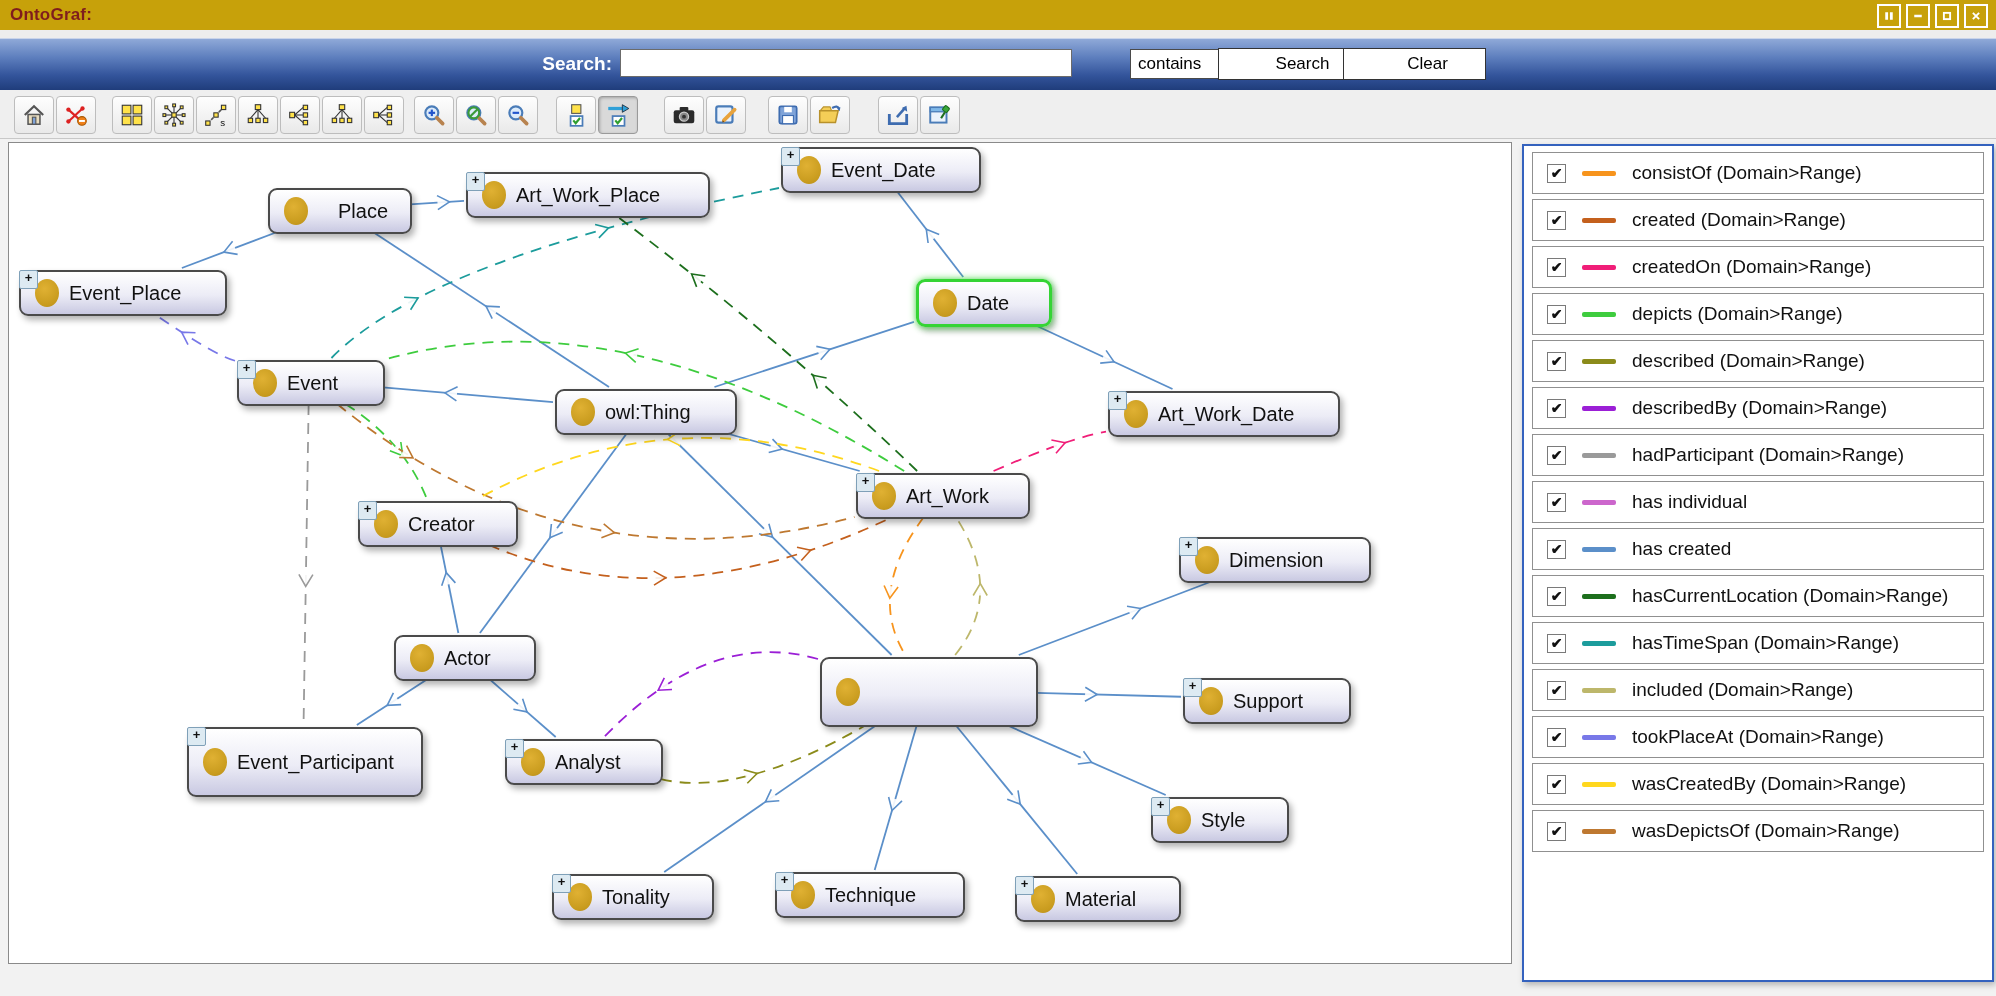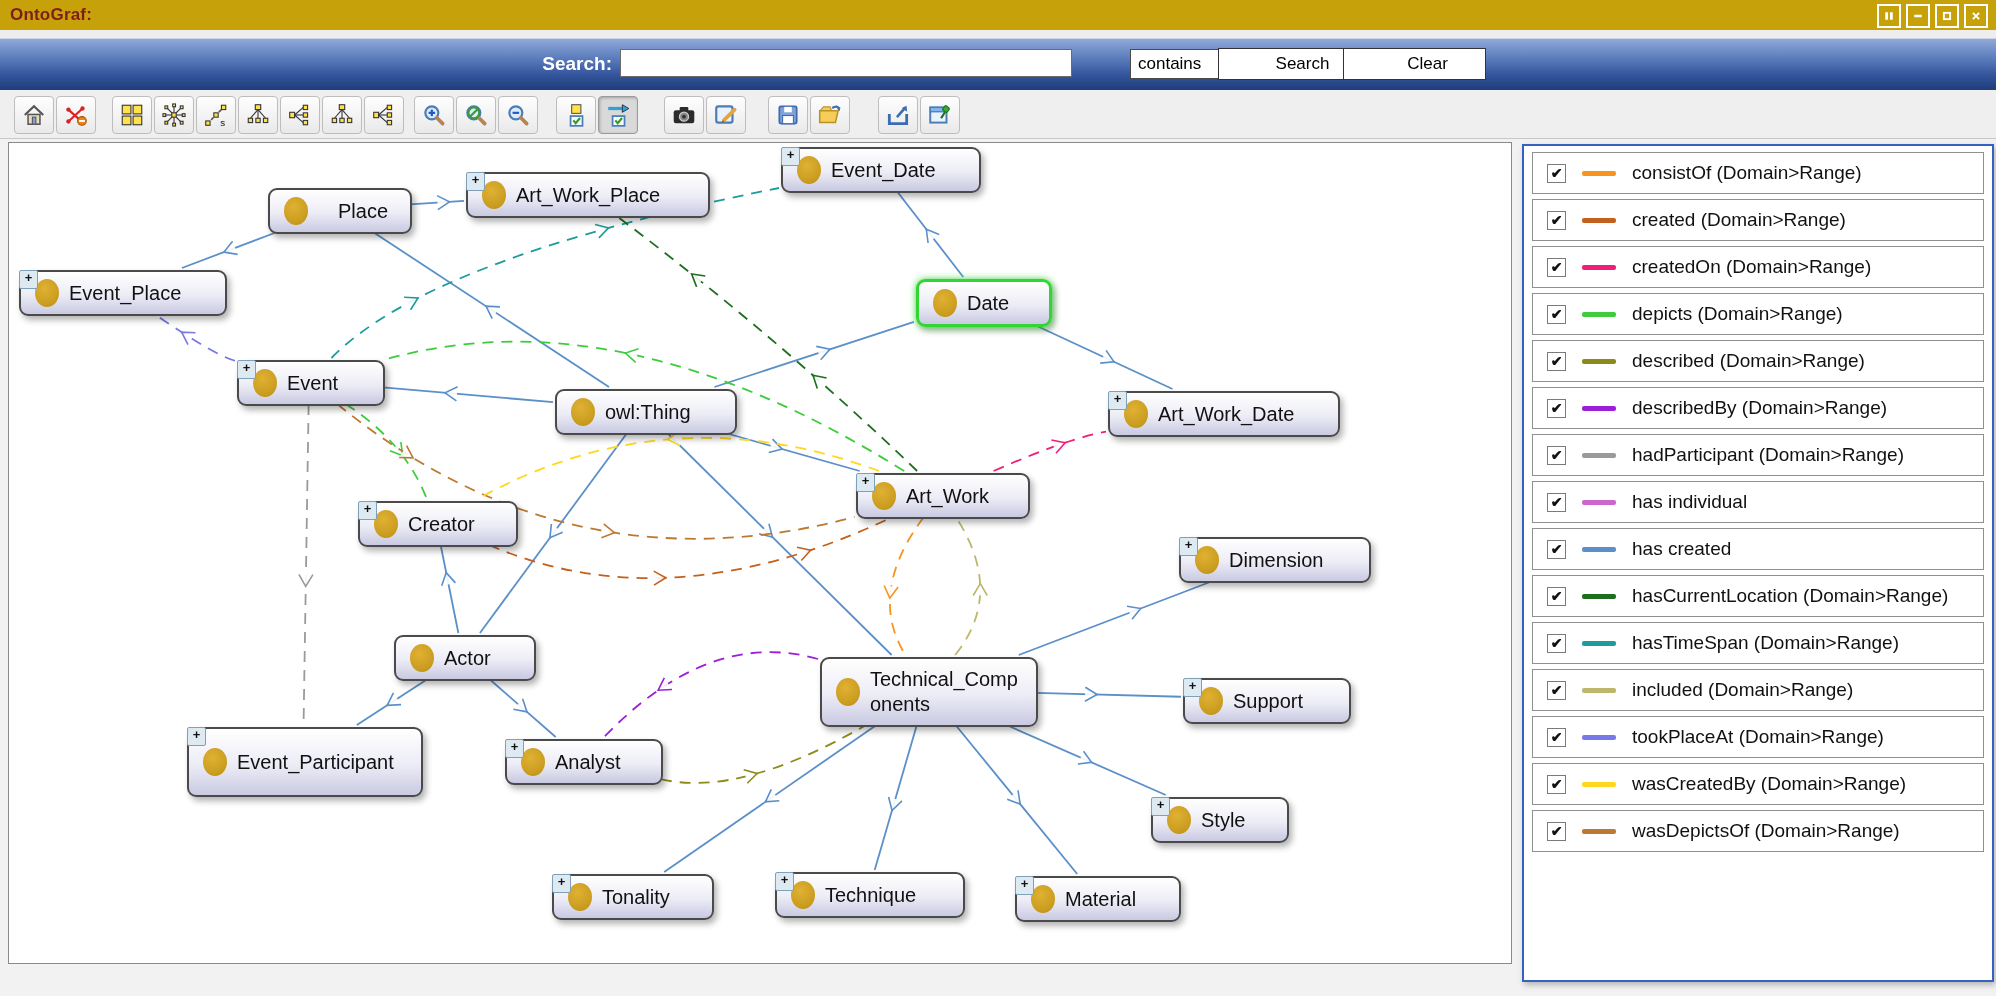--- a/index.html
+++ b/index.html
@@ -484,21 +484,20 @@
         <div class="expand-btn">+</div>
         <span class="dot"></span>
         <span class="nlabel">Dimension</span>
       </div>
       <div class="node" style="left: 385px; top: 492px; width: 138px; height: 42px;">
         <span class="dot"></span>
         <span class="nlabel">Actor</span>
       </div>
       <div class="node" style="left: 811px; top: 514px; width: 214px; height: 66px;">
         <span class="dot"></span>
-        <span class="nlabel" style="max-width: 154px;">Technical_Components</span>
       </div>
       <div class="node" style="left: 1174px; top: 535px; width: 164px; height: 42px;">
         <div class="expand-btn">+</div>
         <span class="dot"></span>
         <span class="nlabel">Support</span>
       </div>
       <div class="node" style="left: 178px; top: 584px; width: 232px; height: 66px;">
         <div class="expand-btn">+</div>
         <span class="dot"></span>
         <span class="nlabel" style="max-width: 172px;">Event_Participant</span>

